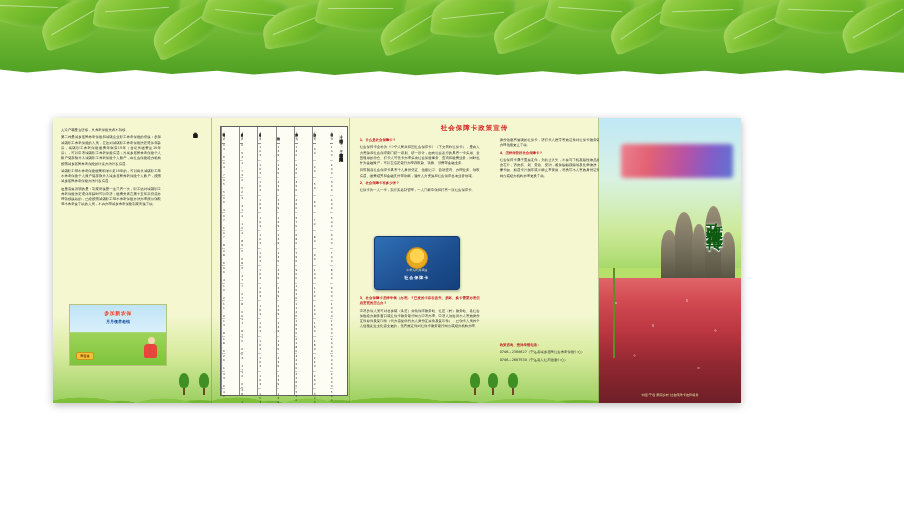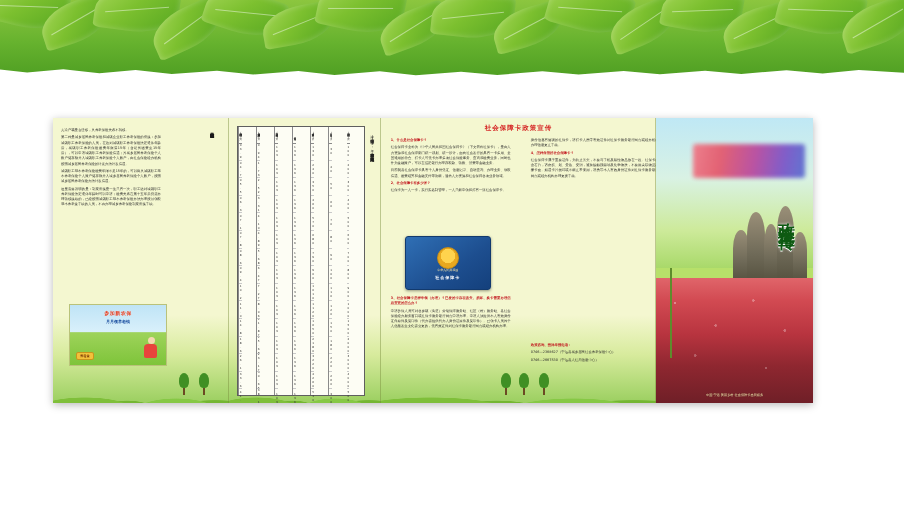--- a/index.html
+++ b/index.html
@@ -26,21 +26,21 @@
     content:"";position:absolute;left:12%;top:48%;width:76%;height:1px;
     background:rgba(255,255,255,.45);transform:rotate(-12deg);
   }
   .leaf-torn{
     position:absolute;left:0;bottom:-2px;width:904px;height:18px;
     background:#ffffff;
     clip-path:polygon(0 42%,3% 58%,7% 40%,11% 62%,15% 45%,19% 66%,24% 48%,28% 70%,33% 50%,37% 72%,42% 52%,46% 74%,51% 54%,55% 72%,60% 52%,64% 70%,69% 50%,73% 68%,78% 48%,82% 66%,87% 46%,91% 64%,95% 44%,100% 60%,100% 100%,0 100%);
   }
   
   .spread{
-    position:absolute;left:53px;top:118px;width:760px;height:285px;
+    position:absolute;left:53px;top:118px;width:688px;height:285px;
     box-shadow:0 2px 8px rgba(0,0,0,.28);
     display:flex;
     background:#f2f6cf;
   }
   .panel{position:relative;height:100%;overflow:hidden;}
   .p-left{width:185px;background:#f4f7d0;}
   .p-mid{width:160px;background:#f4f7d0;}
   .p-right{width:290px;background:#f4f7d0;}
   .p-cover{width:165px;background:#b7e06a;}
   .fold{

